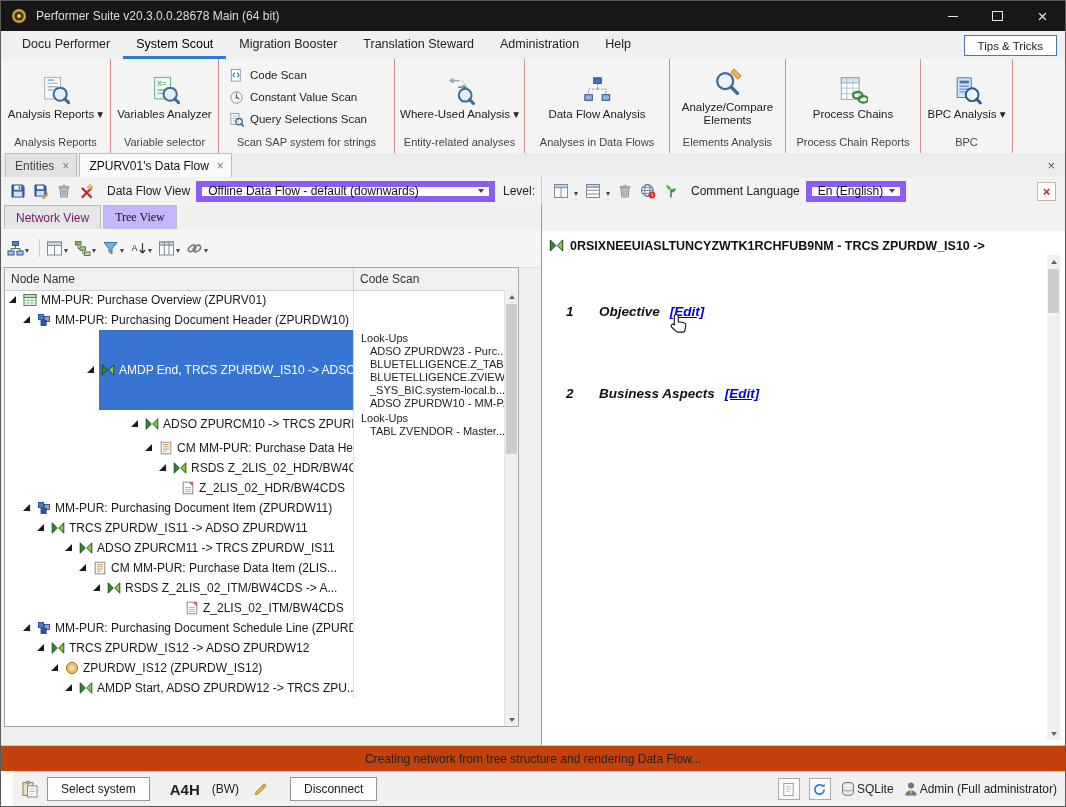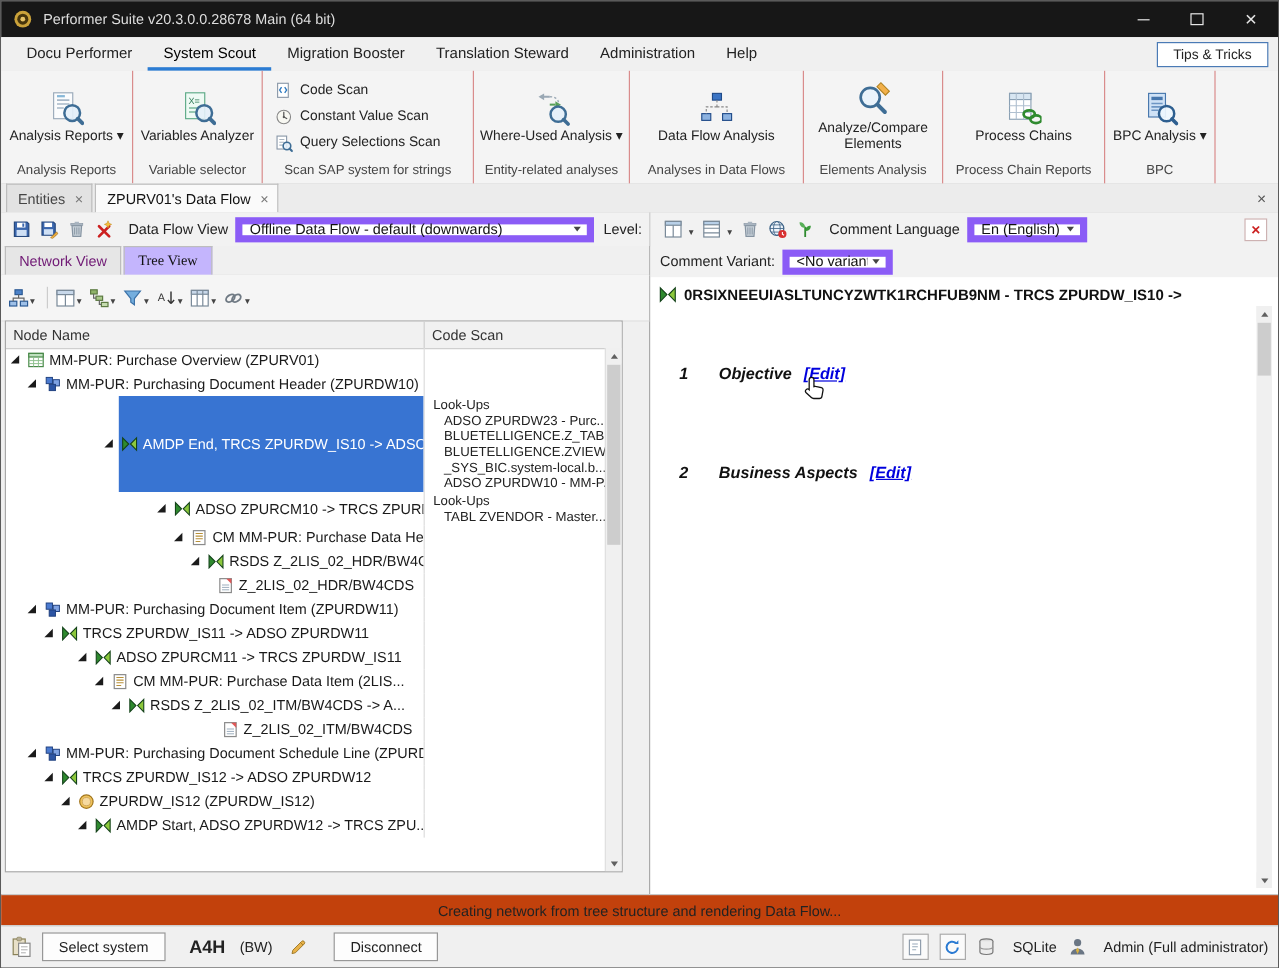--- a/index.html
+++ b/index.html
@@ -110,30 +110,30 @@
   .doc-title [data-icon]{width:15px;height:15px;}
   .doc-title-text{font-weight:bold;font-size:12.5px;color:#111;}
   .section{position:absolute;left:24px;display:flex;align-items:baseline;font-size:13.5px;font-weight:bold;font-style:italic;}
   .sec-num{width:33px;color:#111;}
   .sec-title{color:#111;margin-right:10px;}
   .sec-edit{color:#0000dd;text-decoration:underline;cursor:pointer;}
   .hand-cursor{position:absolute;left:128px;top:82px;width:18px;height:22px;}
 
   
   .statusbar{position:absolute;left:0;right:0;bottom:35px;height:25px;background:#c2410c;border-top:1px solid #c8c8c8;display:flex;align-items:center;justify-content:center;font-size:12px;color:#222;}
-  .bottombar{position:absolute;left:0;right:0;bottom:0;height:35px;background:#f0f0f0;border-top:1px solid #c8c8c8;display:flex;align-items:center;padding:5px 8px;gap:8px;box-sizing:border-box;}
+  .bottombar{position:absolute;left:12px;right:0;bottom:0;height:35px;background:#f0f0f0;border-top:1px solid #c8c8c8;display:flex;align-items:center;padding:5px 8px;gap:8px;box-sizing:border-box;}
   .bb-icon{width:18px;height:18px;}
   .bb-btn{height:22px;padding:0 13px;background:#fdfdfd;border:1px solid #979797;display:flex;align-items:center;font-size:12px;color:#222;white-space:nowrap;}
   .sys-name{font-weight:bold;font-size:15px;margin-left:12px;}
   .sys-type{margin-left:4px;}
   .pen-icon{width:15px;height:15px;margin-left:6px;}
   .bb-right{margin-left:auto;display:flex;align-items:center;gap:9px;}
   .bb-box{width:22px;height:22px;border:1px solid #aaa;background:#fafafa;display:flex;align-items:center;justify-content:center;box-sizing:border-box;}
   .bb-box [data-icon]{width:15px;height:15px;}
-  .bb-group{display:flex;align-items:center;gap:14px;white-space:nowrap;}
+  .bb-group{display:flex;align-items:center;gap:1px;white-space:nowrap;}
   .bb-group [data-icon]{width:16px;height:16px;}
 </style>
 </head>
 <body>
 
 <div class="titlebar">
   <span class="app-logo" data-icon="app-logo">
       <svg viewBox="0 0 16 16">
         <circle cx="8" cy="8" r="7" fill="#caa23a"></circle>
         <circle cx="8" cy="8" r="4.6" fill="#46350c"></circle>
@@ -801,27 +801,20 @@
         </div>
       <div class="vscroll tree-scroll">
         <div class="arr up"></div>
         <div class="thumb"></div>
         <div class="arr down"></div>
       </div>
     </div>
   </div>
 
   <div class="right-pane">
-    <div class="cv-row">
-      <span class="tb-label" style="margin-left:0;">Comment Variant:</span>
-      <div class="combo" style="width:92px;">
-        <span class="combo-text">&lt;No variant&gt;</span>
-        <span class="combo-arrow"></span>
-      </div>
-    </div>
     <div class="doc-area">
       <div class="doc-title">
         <span data-icon="tree-trcs">
             <svg viewBox="0 0 14 14">
               <path d="M1.2 1.8 L6.3 7 1.2 12.2 Z" fill="#2e8a2e" stroke="#14421a" stroke-width=".9"></path>
               <path d="M12.8 1.8 L7.7 7 l5.1 5.2 Z" fill="#8cc83c" stroke="#14421a" stroke-width=".9"></path>
             </svg>
           </span>
         <span class="doc-title-text">0RSIXNEEUIASLTUNCYZWTK1RCHFUB9NM - TRCS ZPURDW_IS10 -&gt;</span>
       </div>

